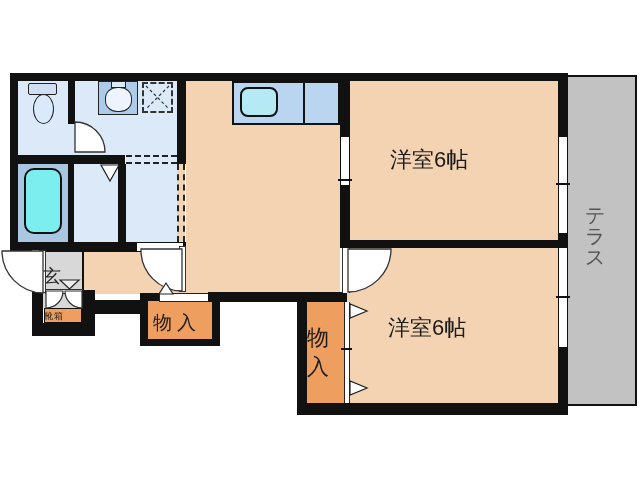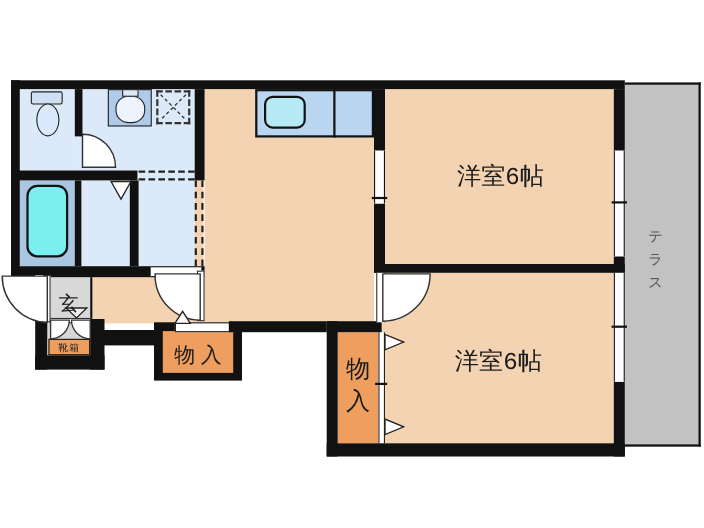--- a/index.html
+++ b/index.html
@@ -6,21 +6,21 @@
   html,body { background:#fff; }
   #canvas {
     position: relative;
     width: 640px; height: 480px;
     background: #ffffff;
     font-family: "Liberation Sans", "DejaVu Sans", sans-serif;
     overflow: hidden;
   }
   .abs  { position: absolute; }
   .wall { position: absolute; background: #111; }
-  .lbl  { position: absolute; color: #1c1c1c; text-align: center; white-space: nowrap; font-family: Liberation Mono, monospace; }
+  .lbl  { position: absolute; color: #1c1c1c; text-align: left; white-space: nowrap; }
   .stack { white-space: normal; word-break: break-all; }
   svg.overlay { position:absolute; left:0; top:0; pointer-events:none; }
 </style>
 </head>
 <body>
 
 <div id="canvas">
 
   <div class="abs" style="left:18px;top:81px;width:50px;height:74px;background:#dbe9f8;"></div>
   <div class="abs" style="left:75px;top:81px;width:102px;height:74px;background:#dbe9f8;"></div>
@@ -106,18 +106,18 @@
     <path d="M 350 304 L 350 318 L 367 311 Z" fill="#fff" stroke="#222" stroke-width="1.2"></path>
     <path d="M 350 381 L 350 395 L 367 388 Z" fill="#fff" stroke="#222" stroke-width="1.2"></path>
     <g stroke="#333" stroke-width="1.2" stroke-dasharray="3,2.5">
       <line x1="146" y1="86" x2="169" y2="109"></line>
       <line x1="169" y1="86" x2="146" y2="109"></line>
     </g>
   </svg>
 
   <div class="lbl" style="left:390px;top:145px;width:130px;font-size:22px;font-weight:500;">洋室6帖</div>
   <div class="lbl" style="left:388px;top:313px;width:130px;font-size:22px;font-weight:500;">洋室6帖</div>
-  <div class="lbl stack" style="left:585px;top:205px;width:22px;font-size:13px;line-height:21px;color:#555;">テラス</div>
+  <div class="lbl stack" style="left:585px;top:205px;width:22px;font-size:20px;line-height:21px;color:#555;">テラス</div>
   <div class="lbl" style="left:43px;top:264px;width:39px;font-size:18px;font-weight:500;">玄</div>
   <div class="lbl" style="left:148px;top:310px;width:64px;font-size:19px;letter-spacing:5px;text-indent:5px;">物入</div>
   <div class="lbl stack" style="left:307px;top:323px;width:37px;font-size:22px;line-height:29px;font-weight:500;">物入</div>
   <div class="lbl" style="left:44px;top:310px;width:38px;font-size:9px;letter-spacing:1px;">靴箱</div>
 </div>
 
 </body></html>

